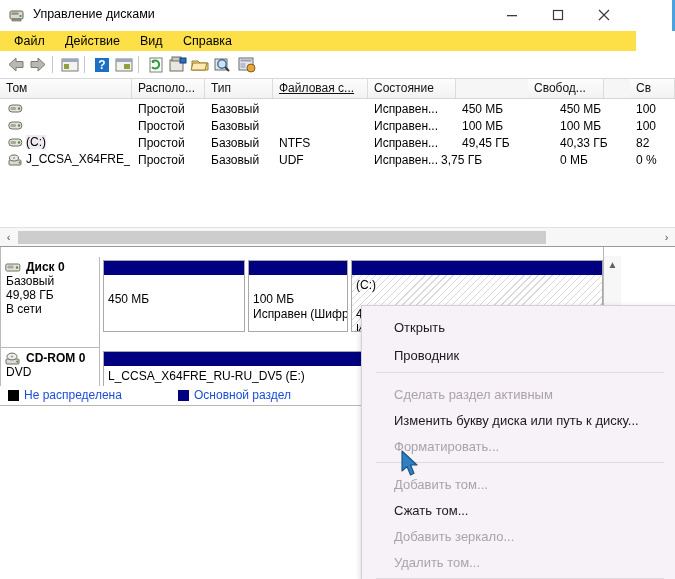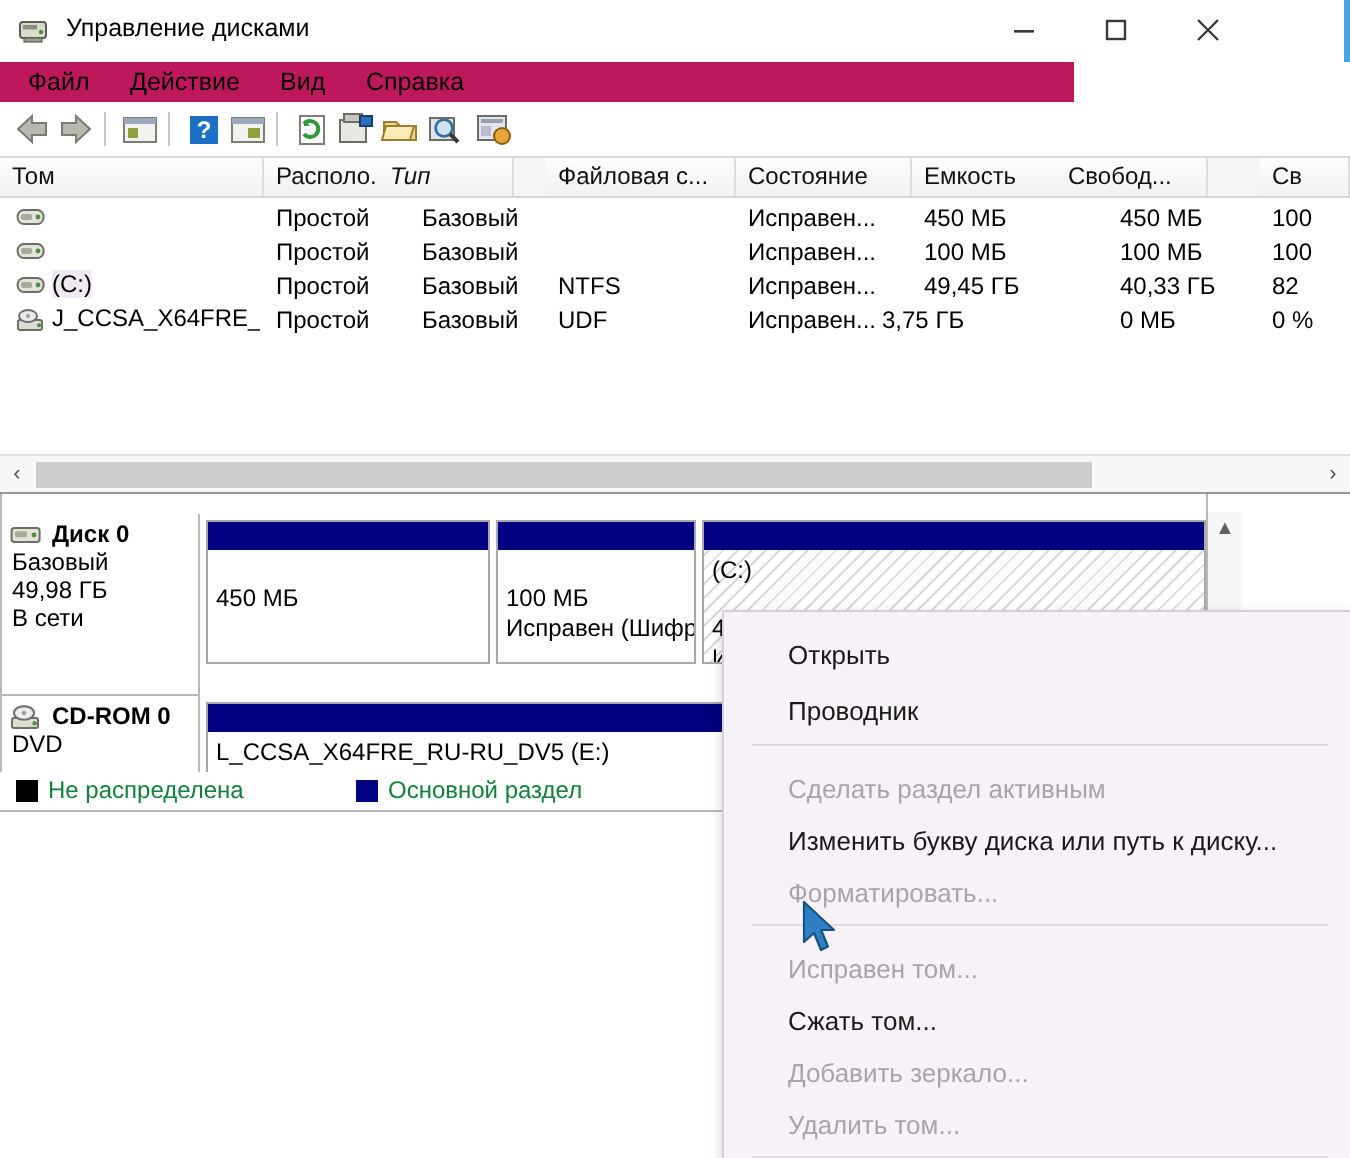--- a/index.html
+++ b/index.html
@@ -29,21 +29,21 @@
   .wbtn svg{position:absolute;left:50%;top:50%;transform:translate(-50%,-50%);}
   #btn-min{left:489px;}
   #btn-max{left:535px;}
   #btn-close{left:581px;}
   .right-edge{
     position:absolute;left:672px;top:0;width:3px;height:31px;background:#4aa3e0;
   }
 
   
   .menubar{
-    position:absolute;left:0;top:31px;width:537px;height:20px;background:#be185d;
+    position:absolute;left:0;top:31px;width:636px;height:20px;background:#fde047;
   }
   .menubar .mi{
     position:absolute;top:2px;font-size:12.5px;color:#000;padding:1px 5px;
     white-space:nowrap;cursor:default;
   }
   #menu-file{left:9px;}
   #menu-action{left:60px;}
   #menu-view{left:135px;}
   #menu-help{left:178px;}
 
@@ -144,21 +144,21 @@
       -45deg,#ffffff 0px,#ffffff 4px,#d9d9d9 4px,#d9d9d9 5px);
   }
   .pl{font-size:12px;color:#000;white-space:nowrap;line-height:15px;}
   .pl.spacer{height:14px;}
 
   
   .legend{
     position:absolute;left:0;top:386px;width:675px;height:20px;background:#ffffff;
   }
   .legend .sw{position:absolute;top:4px;width:11px;height:11px;}
-  .legend .lt{position:absolute;top:2px;font-size:12px;color:#15803d;white-space:nowrap;}
+  .legend .lt{position:absolute;top:2px;font-size:12px;color:#1d4ed8;white-space:nowrap;}
   .legend-border{
     position:absolute;left:0;top:405px;width:604px;height:1px;background:#b9b9b9;
   }
   .pane-left-border{
     position:absolute;left:0;top:247px;width:1px;height:159px;background:#b9b9b9;
   }
   .pane-right-border{
     position:absolute;left:603px;top:247px;width:1px;height:159px;background:#b9b9b9;
   }
 
@@ -287,24 +287,23 @@
         <rect x="4.5" y="9" width="5" height="5" fill="#b8bccc"></rect>
         <circle cx="15" cy="14" r="4" fill="#e8a53d" stroke="#8a5d12"></circle>
       </svg>
     </div>
   </div>
 
   <div class="vlist">
     <div class="vhead" id="vhead">
         <div class="hcell" style="left: 0px; width: 132px;">Том</div>
         <div class="hcell" style="left: 132px; width: 73px;">Располо...</div>
-        <div class="hcell" style="left: 189px; width: 68px; font-style: italic;">Тип</div>
-        <div class="hcell" style="left: 273px; width: 95px;">Файловая с...</div>
+        <div class="hcell" style="left: 205px; width: 68px;">Тип</div>
+        <div class="hcell" style="left: 273px; width: 95px; text-decoration: underline;">Файловая с...</div>
         <div class="hcell" style="left: 368px; width: 88px;">Состояние</div>
-        <div class="hcell" style="left: 456px; width: 98px;">Емкость</div>
         <div class="hcell" style="left: 528px; width: 76px;">Свобод...</div>
         <div class="hcell" style="left: 630px; width: 45px;">Св</div>
       </div>
     <div id="vrows">
         <div class="vrow" style="top: 22px;">
           <span class="vol-icon"><svg width="15" height="12" viewBox="0 0 15 12">
               <rect x="0.8" y="2" width="13" height="7" rx="3.2" fill="#e3e3da" stroke="#6e6e66"></rect>
               <rect x="2.5" y="4" width="5.5" height="3" rx="1" fill="#a9aa9c"></rect>
               <circle cx="11" cy="5.5" r="1.2" fill="#4b8f3d"></circle>
             </svg></span>
@@ -456,21 +455,21 @@
 
   <div class="ctxmenu" id="ctxmenu">
       <div class="ctxsep" style="top: 66px;"></div>
       <div class="ctxsep" style="top: 156px;"></div>
       <div class="ctxsep" style="top: 272px;"></div>
       <div class="ctxitem" style="top: 36px;">Проводник</div>
       <div class="ctxitem" style="top: 8px;">Открыть</div>
       <div class="ctxitem dim" style="top: 75px;">Сделать раздел активным</div>
       <div class="ctxitem" style="top: 101px;">Изменить букву диска или путь к диску...</div>
       <div class="ctxitem dim" style="top: 127px;">Форматировать...</div>
-      <div class="ctxitem dim" style="top: 165px;">Исправен том...</div>
+      <div class="ctxitem dim" style="top: 165px;">Добавить том...</div>
       <div class="ctxitem" style="top: 191px;">Сжать том...</div>
       <div class="ctxitem dim" style="top: 217px;">Добавить зеркало...</div>
       <div class="ctxitem dim" style="top: 243px;">Удалить том...</div>
     </div>
 
   <div class="cursor">
     <svg width="22" height="30" viewBox="0 0 22 30">
       <path d="M1 1 L1 21 L6 16.5 L9.5 25 L13 23.3 L9.6 15 L16 15 Z" fill="#2f7fc4" stroke="#17537f" stroke-width="1.1" stroke-linejoin="round"></path>
     </svg>
   </div>

